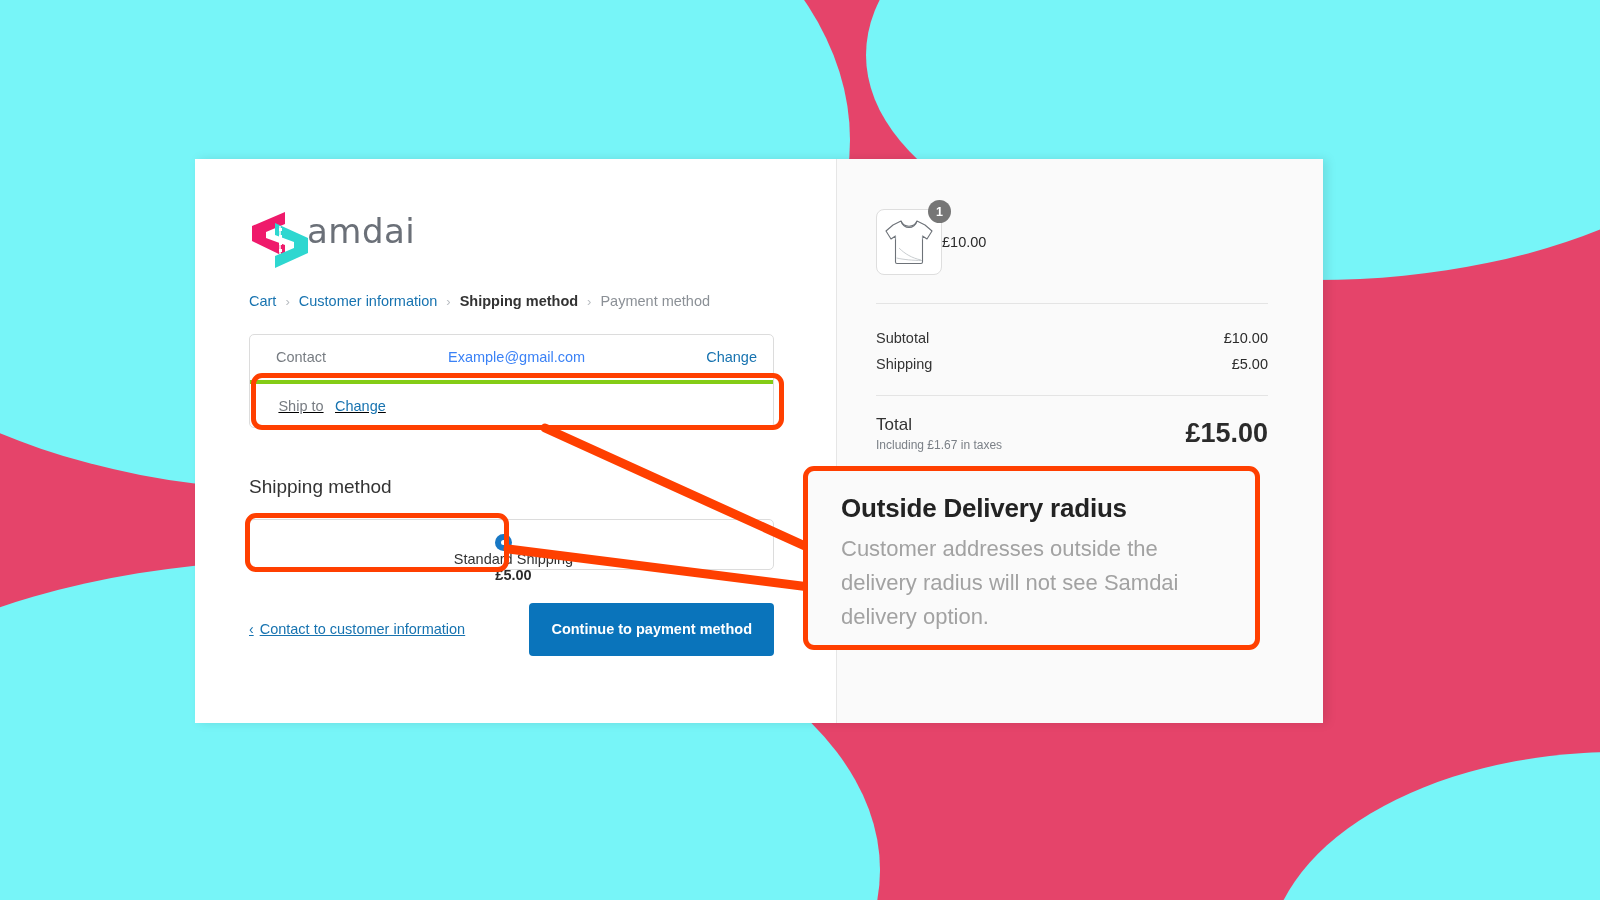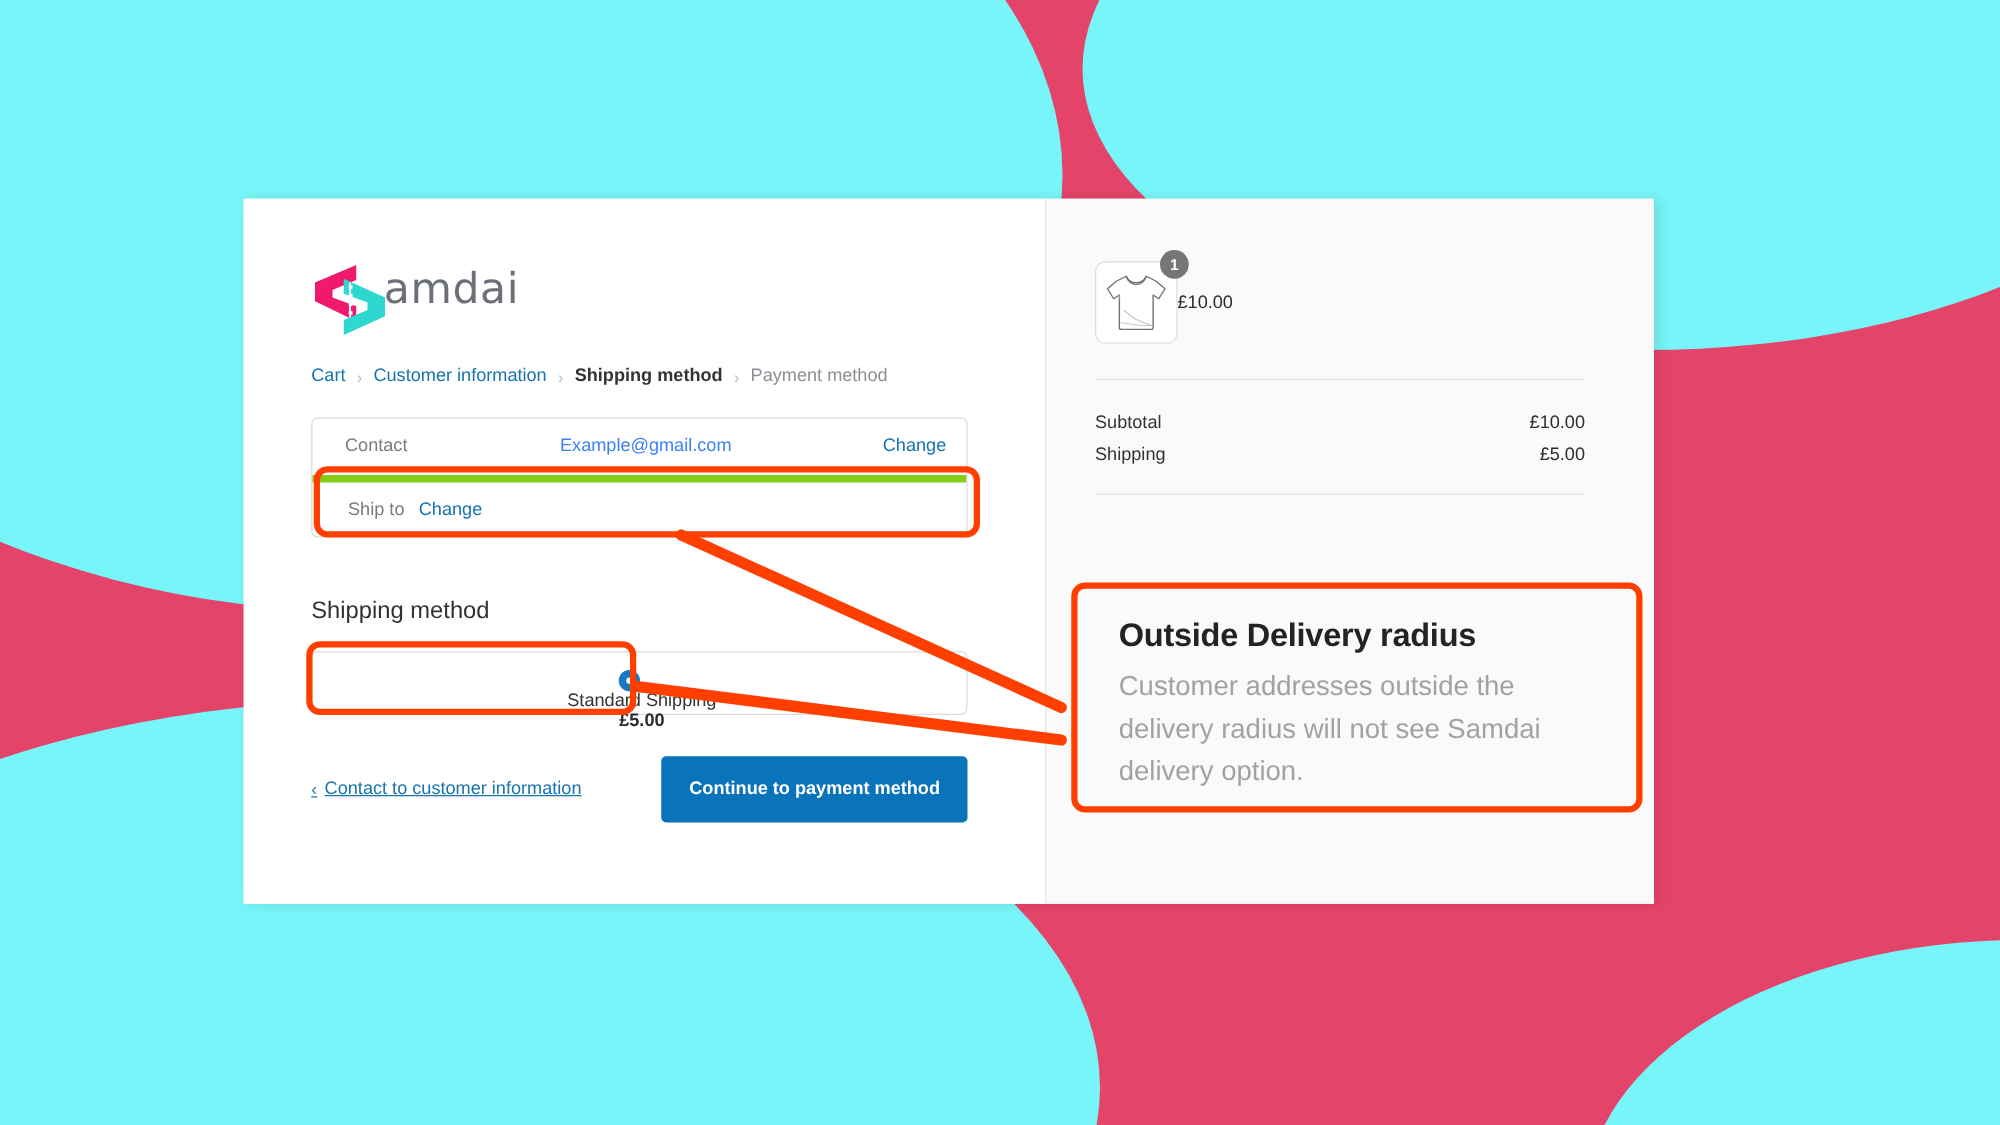--- a/index.html
+++ b/index.html
@@ -80,21 +80,21 @@
     border: 1px solid #dcdcdc;
     border-radius: 5px;
     background: #fff;
   }
   .info-row {
     display: flex; align-items: flex-start;
     padding: 13px 16px 13px 17px;
     font-size: 14.5px;
     text-align: center;
   }
-  .info-row + .info-row { border-top: 6px solid #84cc16; }
+  .info-row + .info-row { border-top: 4px solid #84cc16; text-decoration: underline; }
   .info-label { width: 68px; flex: none; color: #777c82; padding-top: 1px; }
   .info-value { flex: 1; color: #3b82f6; line-height: 1.28; padding-right: 8px; }
   .info-change { color: #1773b0; flex: none; font-size: 14.5px; padding-top: 1px; }
 
   
   .section-title {
     margin-top: 48px;
     font-size: 19px;
     color: #333333;
     font-weight: 400;
@@ -186,21 +186,21 @@
   .hilite {
     position: absolute;
     border: 5px solid #ff3f00;
     border-radius: 11px;
   }
   .hl-shipto { left: 251px; top: 373px; width: 533px; height: 57px; }
   .hl-stdship { left: 245px; top: 513px; width: 264px; height: 59px; }
 
   .callout {
     position: absolute;
-    left: 857px; top: 466px;
+    left: 803px; top: 466px;
     width: 457px; height: 184px;
     border: 5px solid #ff3f00;
     border-radius: 11px;
     background: #fafafa;
     padding: 22px 26px 0 33px;
   }
   .callout-title {
     font-size: 26px; font-weight: bold; color: #232323;
     letter-spacing: -.2px;
   }
@@ -310,20 +310,27 @@
         <span class="amt">£10.00</span>
       </div>
       <div class="total-row">
         <span>Shipping</span>
         <span class="amt">£5.00</span>
       </div>
     </div>
 
     <div class="divider"></div>
 
+    <div class="grand">
+      <div>
+        <div class="grand-label">Total</div>
+        <div class="grand-tax">Including £1.67 in taxes</div>
+      </div>
+      <div class="grand-amt">£15.00</div>
+    </div>
   </div>
 </div>
 
 <div class="anno-layer">
 
   <svg width="1600" height="900" style="position:absolute;inset:0;">
     <line x1="545" y1="428" x2="849" y2="566" stroke="#ff3f00" stroke-width="9" stroke-linecap="round"></line>
     <line x1="508" y1="549" x2="849" y2="592" stroke="#ff3f00" stroke-width="9" stroke-linecap="round"></line>
   </svg>
 

